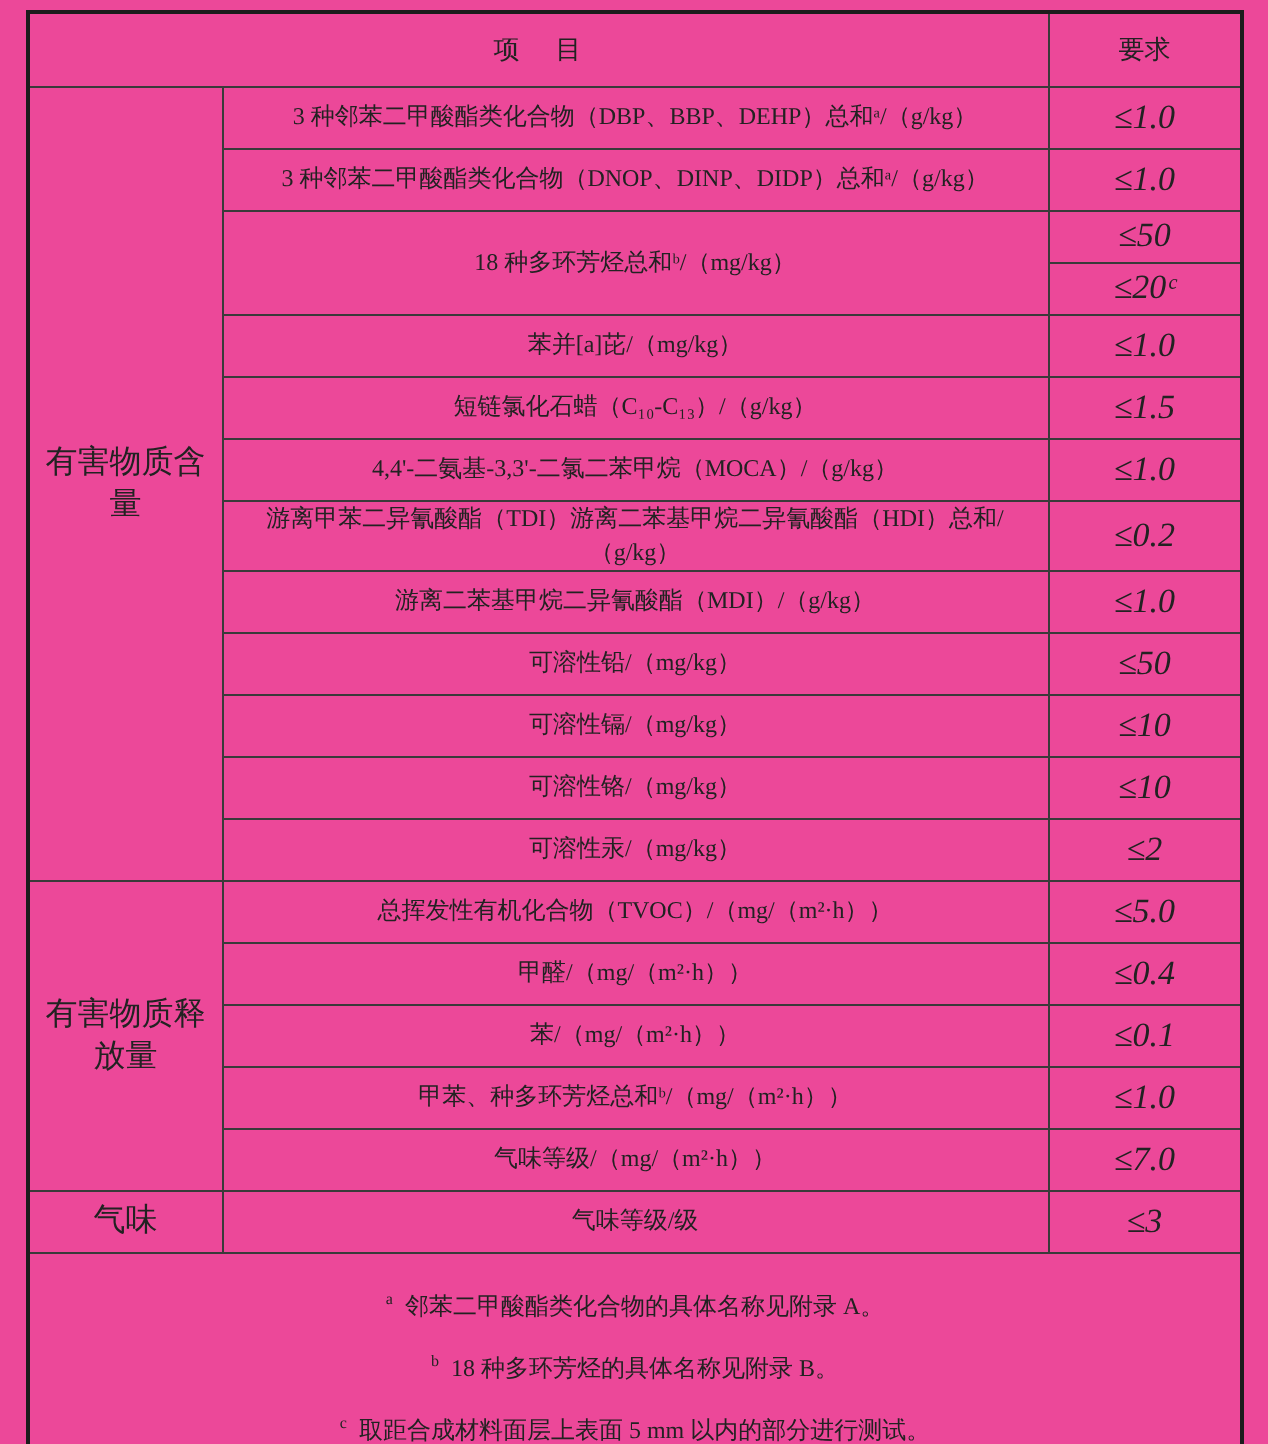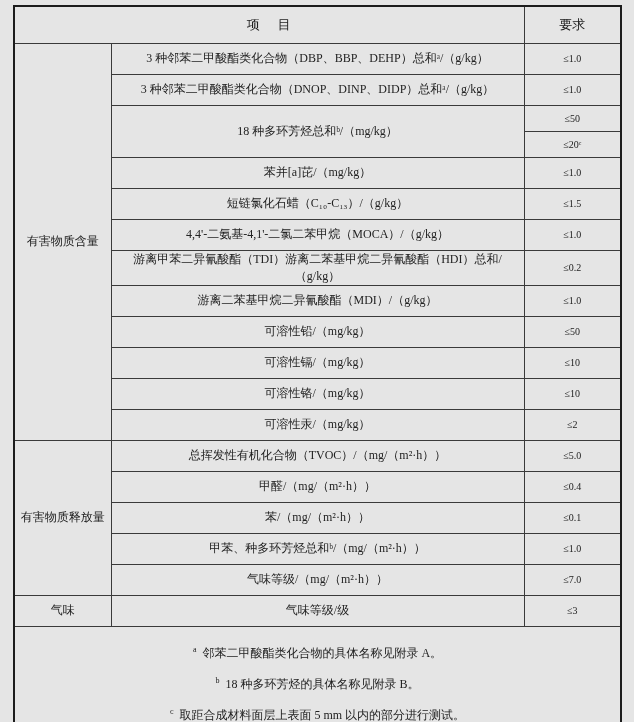--- a/index.html
+++ b/index.html
@@ -6,21 +6,21 @@
   html, body {
     margin: 0; padding: 0;
     width: 634px; height: 722px;
     background: #ffffff;
     font-family: "Liberation Serif", "DejaVu Serif", "DejaVu Sans", serif;
     color: #222222;
   }
   .page {
     position: relative;
     width: 634px; height: 722px;
-    background: #e5e5e5;
+    background: #ec4899;
   }
   table.spec {
     position: absolute;
     left: 13px; top: 5px;
     width: 607px;
     border-collapse: collapse;
     table-layout: fixed;
     border: 2px solid #1c1c1c;
   }
   col.c-cat { width: 97px; }
@@ -31,23 +31,23 @@
     text-align: center;
     vertical-align: middle;
     font-size: 12px;
     padding: 0 4px;
     overflow: hidden;
   }
   tr.rh-head td { height: 37px; font-size: 13px; }
   tr.rh td { height: 31px; }
   tr.rh-half td { height: 26px; }
   td.header-item { white-space: pre; letter-spacing: 1px; }
-  td.category-cell { font-size: 12px; }
+  td.category-cell { font-size: 16px; }
   td.item-cell { font-size: 12px; }
-  td.req-cell { font-size: 10px; white-space: nowrap; }
+  td.req-cell { font-size: 17px; white-space: nowrap; font-style: italic; }
   td.footer-cell {
     height: 95px;
     text-align: left;
     vertical-align: top;
     padding: 9px 16px 4px 16px;
   }
   .footnote-line {
     font-size: 12px;
     line-height: 28px;
     white-space: nowrap;
@@ -94,21 +94,21 @@
     </tr>
     <tr class="rh">
       <td class="item-cell">苯并[a]芘/（mg/kg）</td>
       <td class="req-cell">≤1.0</td>
     </tr>
     <tr class="rh">
       <td class="item-cell">短链氯化石蜡（C₁₀-C₁₃）/（g/kg）</td>
       <td class="req-cell">≤1.5</td>
     </tr>
     <tr class="rh">
-      <td class="item-cell">4,4'-二氨基-4,1'-二氯二苯甲烷（MOCA）/（g/kg）</td>
+      <td class="item-cell">4,4'-二氨基-3,3'-二氯二苯甲烷（MOCA）/（g/kg）</td>
       <td class="req-cell">≤1.0</td>
     </tr>
     <tr class="rh">
       <td class="item-cell">游离甲苯二异氰酸酯（TDI）游离二苯基甲烷二异氰酸酯（HDI）总和/（g/kg）</td>
       <td class="req-cell">≤0.2</td>
     </tr>
     <tr class="rh">
       <td class="item-cell">游离二苯基甲烷二异氰酸酯（MDI）/（g/kg）</td>
       <td class="req-cell">≤1.0</td>
     </tr>

